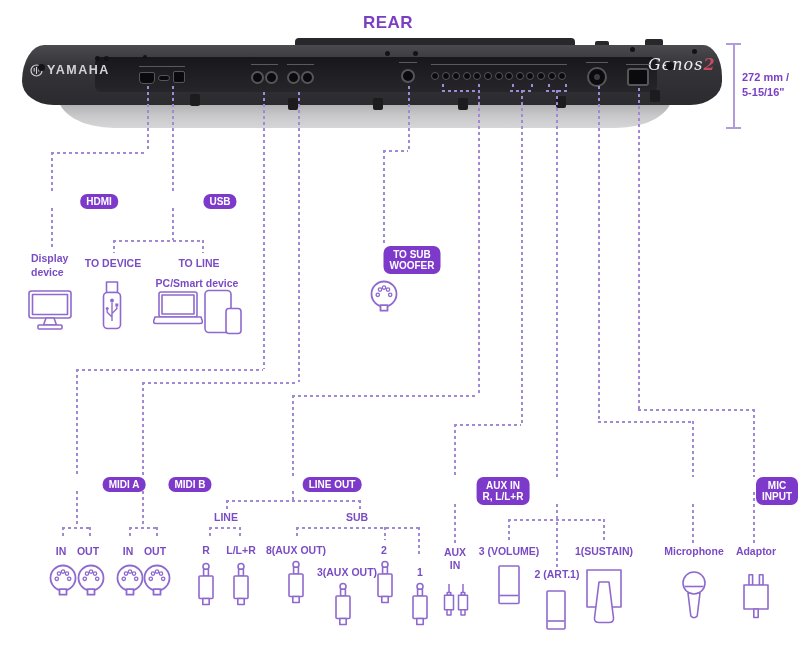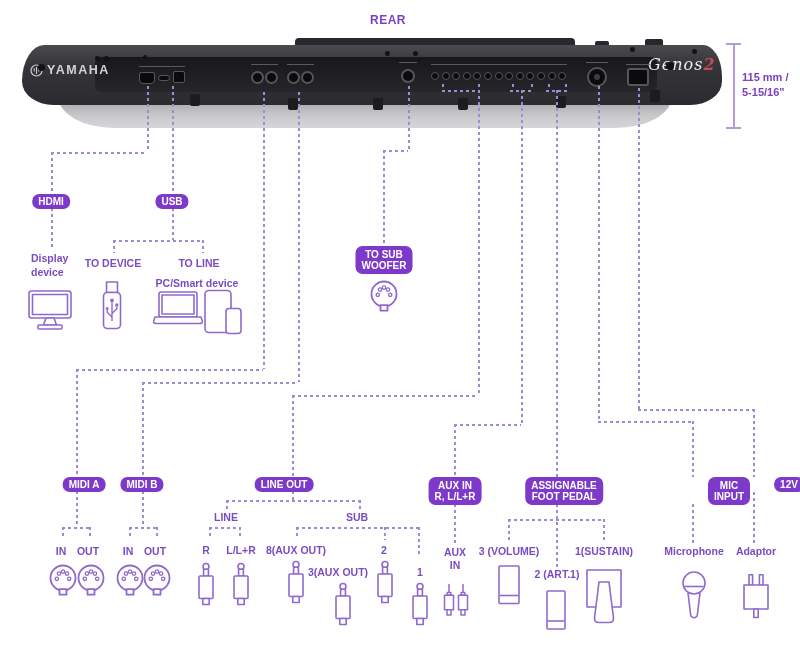--- a/index.html
+++ b/index.html
@@ -10,26 +10,26 @@
 
   
   .dv{position:absolute;width:2px;background:repeating-linear-gradient(180deg,var(--dash) 0 3px,transparent 3px 6px);}
   .dh{position:absolute;height:2px;background:repeating-linear-gradient(90deg,var(--dash) 0 3px,transparent 3px 6px);}
 
   
   .mv{position:absolute;width:2px;background:#b29bdd;}
   .mh{position:absolute;height:2px;background:#b29bdd;}
 
   .title{position:absolute;transform:translateX(-50%);color:#7b3fc4;font-weight:bold;
-         font-size:12px;letter-spacing:.5px;}
+         font-size:17px;letter-spacing:.5px;}
   .dim{position:absolute;color:#7b3fc4;font-weight:bold;font-size:11px;line-height:15px;white-space:nowrap;}
 
   .badge{position:absolute;transform:translateX(-50%);background:var(--badge);color:#fff;
          font-weight:bold;font-size:10px;line-height:11px;padding:2px 6px;border-radius:7px;
-         text-align:center;white-space:nowrap;}
+         text-align:center;white-space:nowrap;margin-left:48px;}
   .badge span{display:block;}
   .badge.two{padding:3px 6px;}
 
   .lbl{position:absolute;transform:translateX(-50%);color:var(--lbl);font-weight:bold;
        font-size:10.5px;white-space:nowrap;}
   .lbl-left{position:absolute;color:var(--lbl);font-weight:bold;font-size:10.5px;white-space:nowrap;}
 
   .ic{position:absolute;}
 
   
@@ -139,21 +139,21 @@
     <div class="xlr" style="left:587px;top:67px">
         <i></i>
       </div>
     <div class="port" style="left:627px;top:68px;width:22px;height:18px;border-width:2px;border-radius:3px"></div>
   </div>
 
   <i class="mh" style="left:726px;top:43px;width:15px"></i>
   <i class="mv" style="left:733px;top:43px;height:85px"></i>
   <i class="mh" style="left:726px;top:127px;width:15px"></i>
   <div class="dim" style="left:742px;top:70px">
-    <span style="display:block">115 mm /</span>
+    <span style="display:block">272 mm /</span>
     <span style="display:block">5-15/16"</span>
   </div>
 
   <i class="dv" style="left:147px;top:86px;height:66px"></i>
   <i class="dh" style="left:51px;top:152px;width:96px"></i>
   <i class="dv" style="left:51px;top:152px;height:42px"></i>
   <i class="dv" style="left:51px;top:208px;height:42px"></i>
 
   <i class="dv" style="left:172px;top:86px;height:108px"></i>
   <i class="dv" style="left:172px;top:208px;height:32px"></i>
@@ -224,40 +224,36 @@
   <i class="dh" style="left:638px;top:409px;width:115px"></i>
   <i class="dv" style="left:753px;top:409px;height:68px"></i>
   <i class="dv" style="left:753px;top:492px;height:52px"></i>
 
   <div class="badge" style="left:51px;top:194px">
       <span>HDMI</span>
     </div>
   <div class="badge" style="left:172px;top:194px">
       <span>USB</span>
     </div>
-  <div class="badge two" style="left:384px;top:246px">
+  <div class="badge two" style="left:364px;top:246px">
     <span>TO SUB</span>
       <span>WOOFER</span>
   </div>
-  <div class="badge" style="left:84px;top:477px">
+  <div class="badge" style="left:76px;top:477px">
       <span>MIDI A</span>
     </div>
   <div class="badge" style="left:142px;top:477px">
       <span>MIDI B</span>
     </div>
   <div class="badge" style="left:284px;top:477px">
       <span>LINE OUT</span>
     </div>
   <div class="badge two" style="left:455px;top:477px">
     <span>AUX IN</span>
       <span>R, L/L+R</span>
-  </div>
-  <div class="badge two" style="left:564px;top:477px">
-    <span>ASSIGNABLE</span>
-      <span>FOOT PEDAL</span>
   </div>
   <div class="badge two" style="left:729px;top:477px">
     <span>MIC</span>
       <span>INPUT</span>
   </div>
   <div class="badge" style="left:789px;top:477px">
       <span>12V</span>
     </div>
 
   <div class="lbl-left" style="left:31px;top:252px">Display</div>
@@ -270,21 +266,21 @@
   <div class="lbl" style="left:88px;top:545px">OUT</div>
   <div class="lbl" style="left:128px;top:545px">IN</div>
   <div class="lbl" style="left:155px;top:545px">OUT</div>
 
   <div class="lbl" style="left:226px;top:511px">LINE</div>
   <div class="lbl" style="left:357px;top:511px">SUB</div>
   <div class="lbl" style="left:206px;top:544px">R</div>
   <div class="lbl" style="left:241px;top:544px">L/L+R</div>
   <div class="lbl" style="left:296px;top:544px">8(AUX OUT)</div>
   <div class="lbl" style="left:384px;top:544px">2</div>
-  <div class="lbl" style="left:338px;top:566px">3(AUX OUT)</div>
+  <div class="lbl" style="left:347px;top:566px">3(AUX OUT)</div>
   <div class="lbl" style="left:420px;top:566px">1</div>
 
   <div class="lbl" style="left:455px;top:546px">AUX</div>
   <div class="lbl" style="left:455px;top:559px">IN</div>
 
   <div class="lbl" style="left:509px;top:545px">3 (VOLUME)</div>
   <div class="lbl" style="left:557px;top:568px">2 (ART.1)</div>
   <div class="lbl" style="left:604px;top:545px">1(SUSTAIN)</div>
 
   <div class="lbl" style="left:694px;top:545px">Microphone</div>

